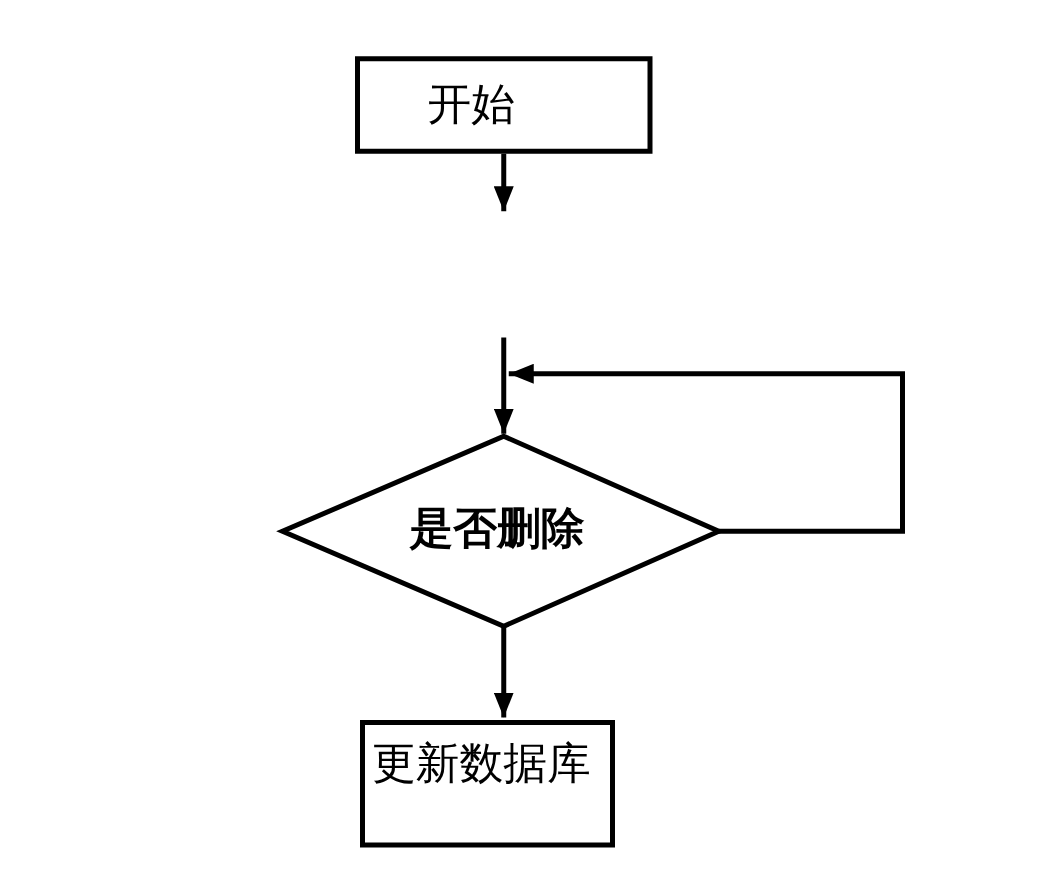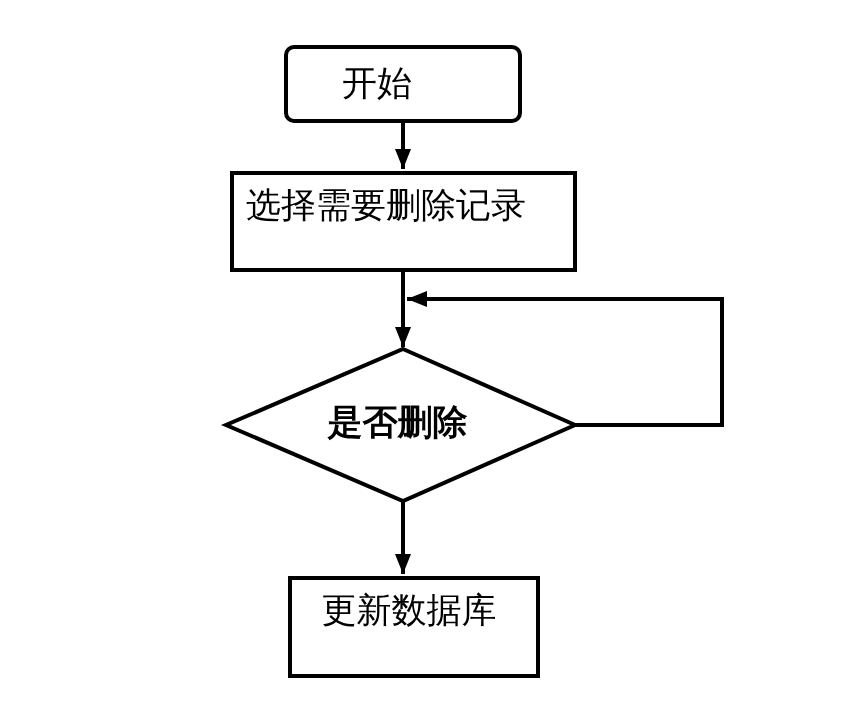--- a/index.html
+++ b/index.html
@@ -35,28 +35,27 @@
     border: 4px solid #000000;
     background: #ffffff;
     color: #000000;
     font-size: 35px;
     line-height: 1.2;
   }
   #node-start {
     left: 284px; top: 45px; width: 238px; height: 78px;
     display: flex; align-items: center; justify-content: center;
     padding-right: 52px;
-    border-radius: 10px;
   }
   #node-select {
     left: 230px; top: 171px; width: 347px; height: 101px;
     padding: 10px 0 0 12px;
   }
   #node-update {
-    left: 288px; top: 576px; width: 252px; height: 102px;
+    left: 288px; top: 576px; width: 204px; height: 102px;
     padding: 10px 10px 0 0;
     text-align: center;
   }
   #node-decision {
     position: absolute;
     left: 226px; top: 349px; width: 349px; height: 152px;
     display: flex; align-items: center; justify-content: center;
     padding: 0 6px 6px 0;
     box-sizing: border-box;
     color: #000000;
@@ -86,23 +85,20 @@
 
     <line class="stroke" x1="403" y1="270" x2="403" y2="347" marker-end="url(#ah)"></line>
 
     <line class="stroke" x1="403" y1="501" x2="403" y2="574" marker-end="url(#ah)"></line>
   </svg>
 
   <div class="node" id="node-start">
     <span class="label">开始</span>
   </div>
 
-  <div class="node" id="node-select">
-    <span class="label">选择需要删除记录</span>
-  </div>
 
   <div id="node-decision">
     <span class="label">是否删除</span>
   </div>
 
   <div class="node" id="node-update">
     <span class="label">更新数据库</span>
   </div>
 
 </div>

